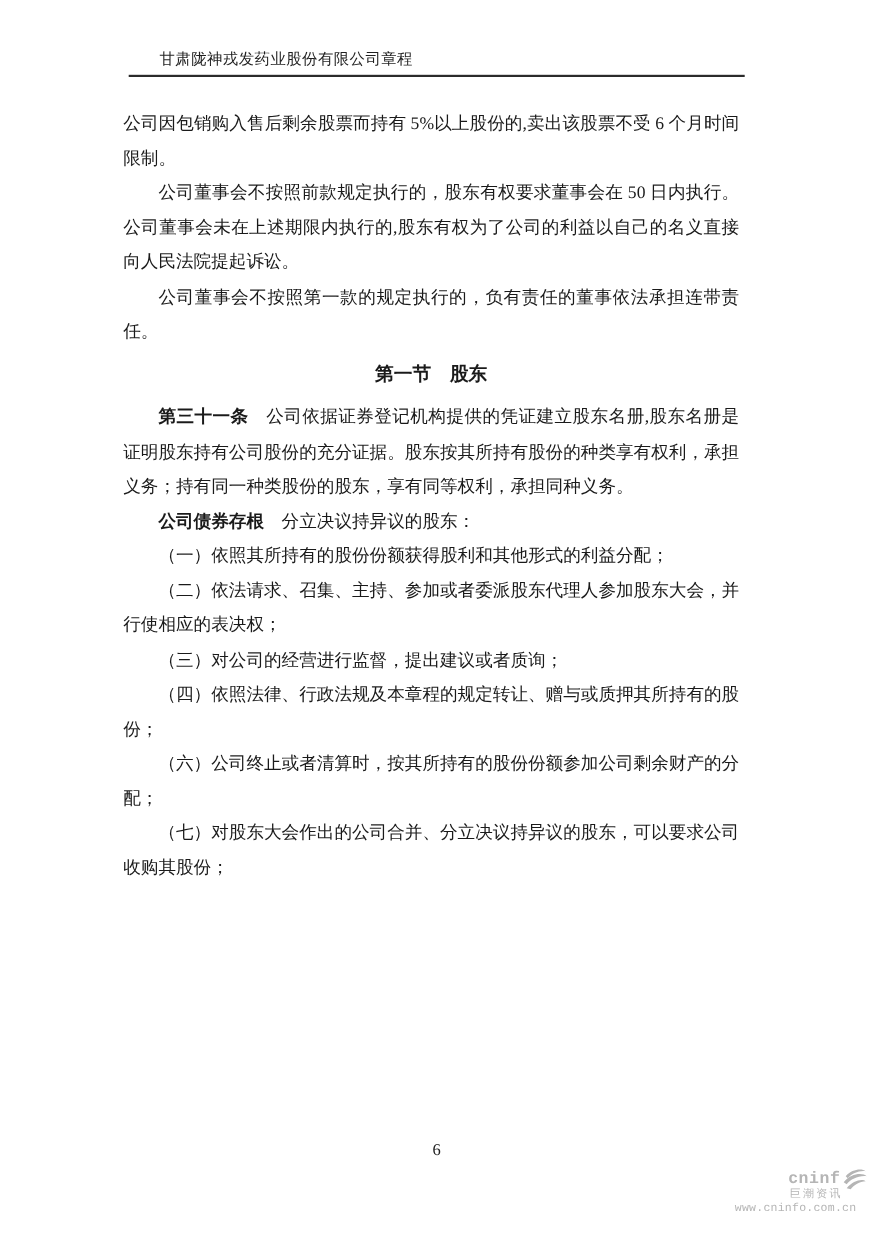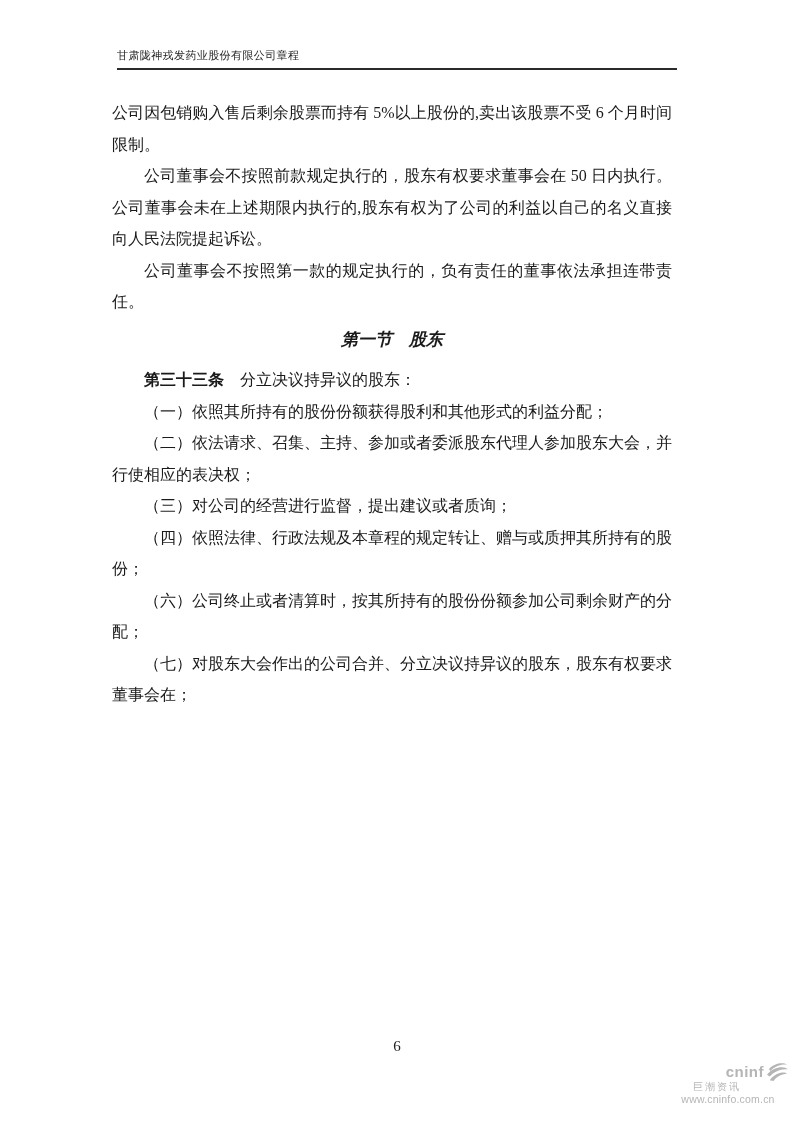--- a/index.html
+++ b/index.html
@@ -14,104 +14,106 @@
   .page { position: absolute; inset: 0; background: #ffffff; }
 
   
   .header {
     position: absolute;
     left: 117px; width: 560px; top: 48px;
     border-bottom: 2px solid #2b2b2b;
     padding-bottom: 6px;
   }
   .header-title {
-    font-size: 11px;
+    font-size: 14px;
     letter-spacing: 0.4px;
     color: #1f1f1f;
     line-height: 14px;
+    margin-left: 28px;
   }
 
   
   .content {
     position: absolute;
     left: 112px; width: 560px; top: 97px;
     font-size: 16px;
     line-height: 31.5px;
     text-align: justify;
   }
   .content p { margin: 0; text-indent: 2em; }
   .content p.no-indent { text-indent: 0; }
   .chapter-heading, .section-heading {
     text-align: center;
     font-weight: 700;
     font-size: 17px;
     text-indent: 0 !important;
   }
   .chapter-heading { margin: 9px 0 6px 0 !important; }
-  .section-heading { margin: 6px 0 9px 0 !important; font-style: italic; }
+  .section-heading { margin: 6px 0 9px 0 !important; }
   .art-num { font-weight: 700; margin-right: 1em; }
 
   
   .page-number {
     position: absolute;
     left: 117px; width: 560px; top: 1036px;
     text-align: center;
     font-size: 15px;
     line-height: 20px;
     color: #222222;
   }
   .cninfo {
     position: absolute;
     right: 5px; top: 1063px;
     width: 120px;
-    font-family: Liberation Sans, sans-serif;
+    font-family: Liberation Mono, monospace;
     color: #b5b5b5;
   }
   .cninfo-brand-row {
     display: flex; align-items: center; justify-content: flex-end;
     gap: 2px; height: 18px;
   }
   .cninfo-brand {
     font-weight: 700; font-size: 15px; letter-spacing: 0.5px;
     line-height: 16px;
   }
   .cninfo-cn {
-    text-align: center; padding-right: 22px;
+    text-align: right; padding-right: 22px;
     font-size: 10px; letter-spacing: 2px; line-height: 12px;
   }
   .cninfo-url {
-    text-align: center;
+    text-align: left;
     font-size: 10.5px; letter-spacing: 0.2px; line-height: 13px;
     white-space: nowrap;
   }
 </style>
 </head>
 <body>
 
 <div class="page">
 
   <div class="header">
     <div class="header-title">甘肃陇神戎发药业股份有限公司章程</div>
   </div>
 
   <div class="content">
     <p class="no-indent">公司因包销购入售后剩余股票而持有 5%以上股份的,卖出该股票不受 6 个月时间限制。</p>
     <p>公司董事会不按照前款规定执行的，股东有权要求董事会在 50 日内执行。公司董事会未在上述期限内执行的,股东有权为了公司的利益以自己的名义直接向人民法院提起诉讼。</p>
     <p>公司董事会不按照第一款的规定执行的，负有责任的董事依法承担连带责任。</p>
 
     <p class="section-heading">第一节　股东</p>
 
-    <p><span class="art-num">第三十三条</span><span>分立决议持异议的股东：</span></p>
+    <p><span class="art-num">第三十一条</span><span>公司依据证券登记机构提供的凭证建立股东名册,股东名册是证明股东持有公司股份的充分证据。股东按其所持有股份的种类享有权利，承担义务；持有同一种类股份的股东，享有同等权利，承担同种义务。</span></p>
+    <p><span class="art-num">公司债券存根</span><span>分立决议持异议的股东：</span></p>
 
     <p>（一）依照其所持有的股份份额获得股利和其他形式的利益分配；</p>
     <p>（二）依法请求、召集、主持、参加或者委派股东代理人参加股东大会，并行使相应的表决权；</p>
     <p>（三）对公司的经营进行监督，提出建议或者质询；</p>
     <p>（四）依照法律、行政法规及本章程的规定转让、赠与或质押其所持有的股份；</p>
     <p>（六）公司终止或者清算时，按其所持有的股份份额参加公司剩余财产的分配；</p>
-    <p>（七）对股东大会作出的公司合并、分立决议持异议的股东，股东有权要求董事会在；</p>
+    <p>（七）对股东大会作出的公司合并、分立决议持异议的股东，可以要求公司收购其股份；</p>
   </div>
 
   <div class="page-number">6</div>
 
   <div class="cninfo">
     <div class="cninfo-brand-row">
       <span class="cninfo-brand">cninf</span>
       <svg width="22" height="20" viewBox="0 0 24 22" aria-hidden="true">
         <path d="M3 8 C9 1 19 0 23 3 C17 2 9 5 5 10 Z" fill="#b5b5b5"></path>
         <path d="M1 14 C8 5 20 4 24 8 C16 7 8 11 4 16 Z" fill="#b5b5b5"></path>

